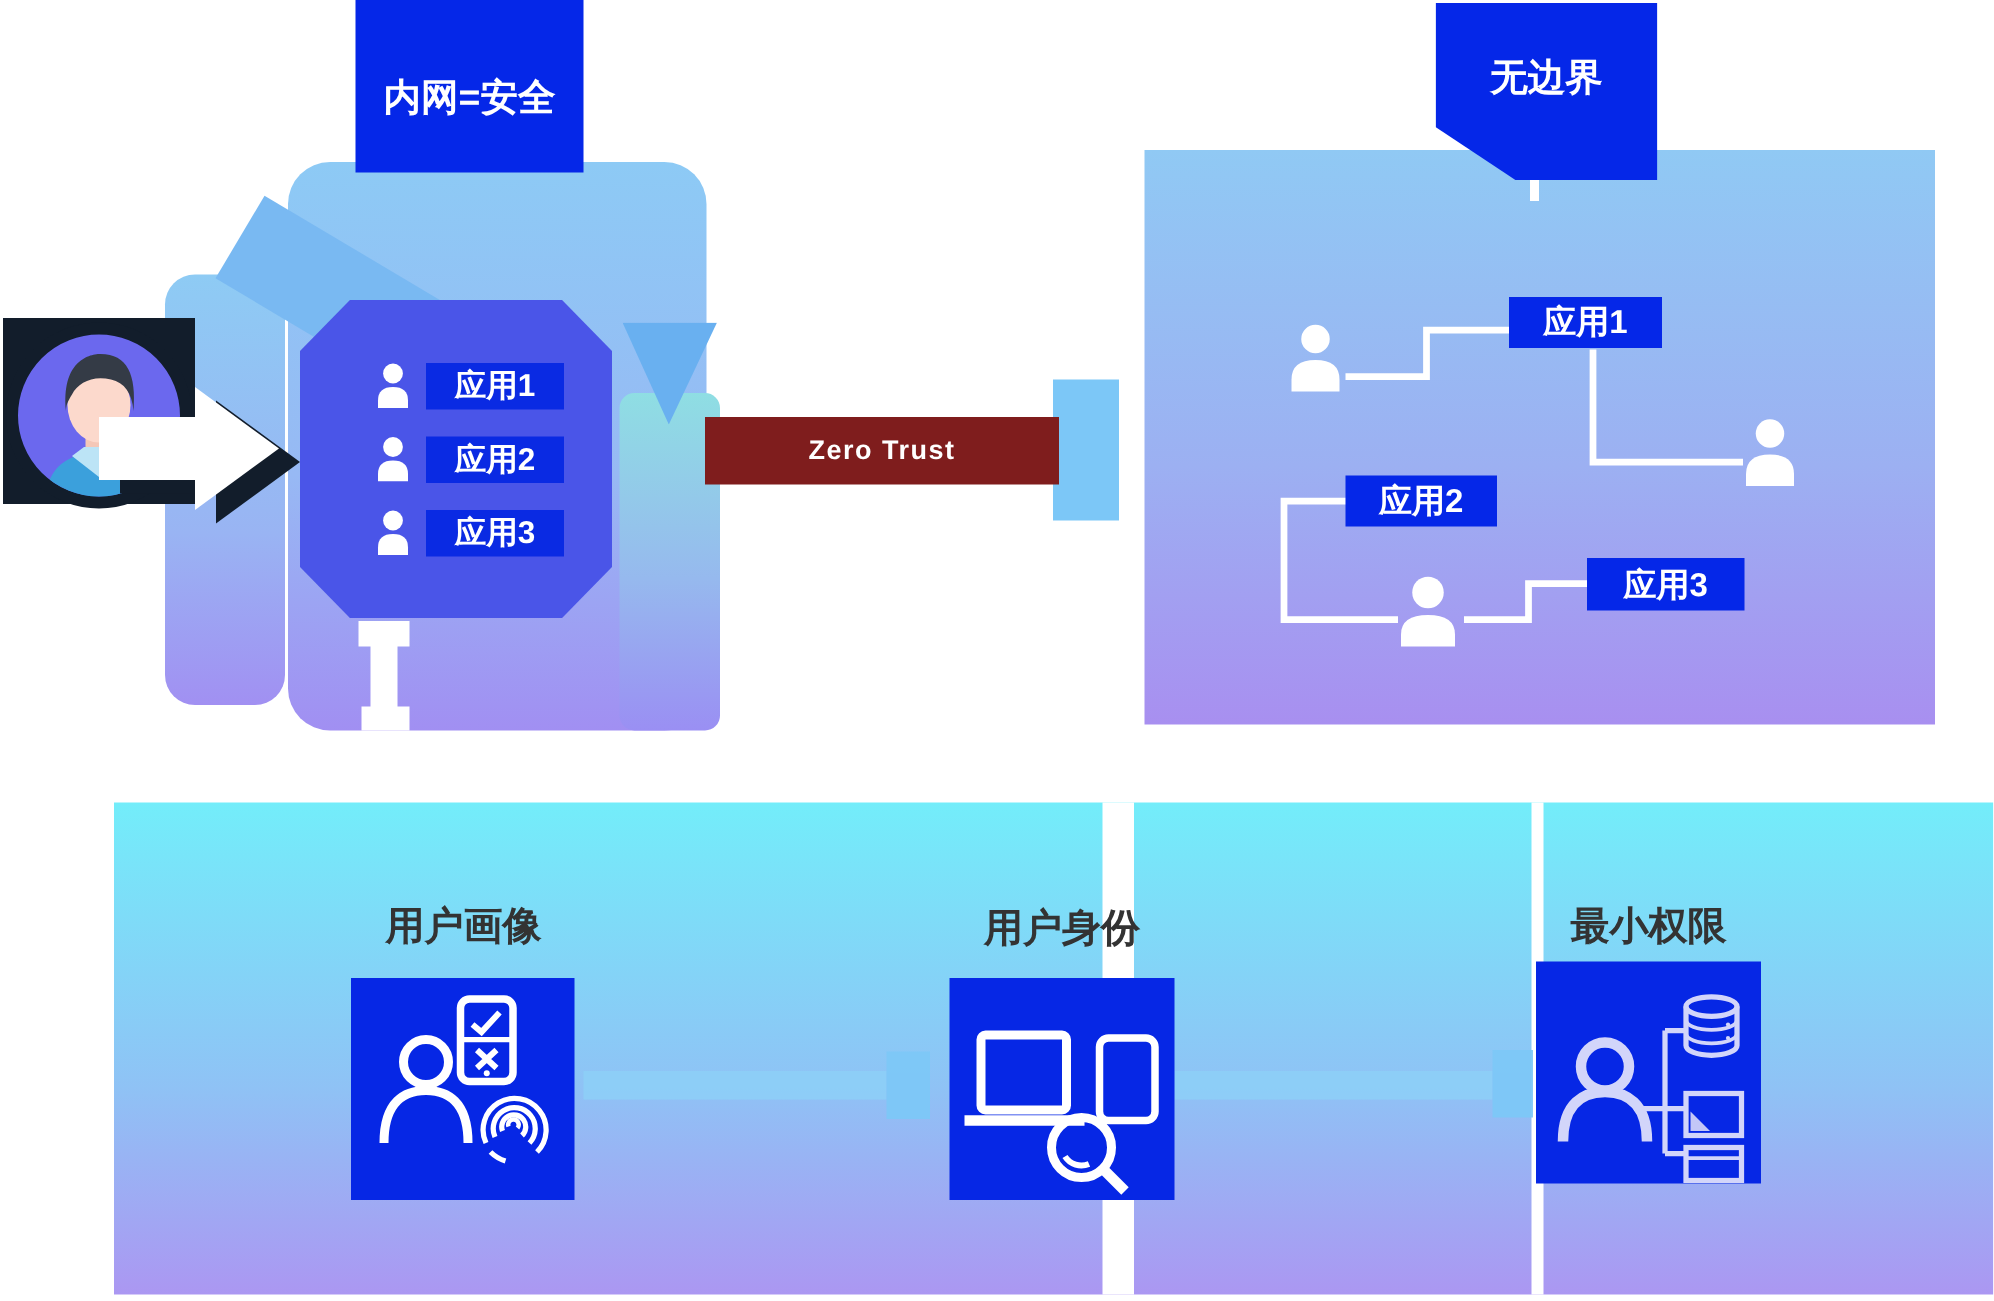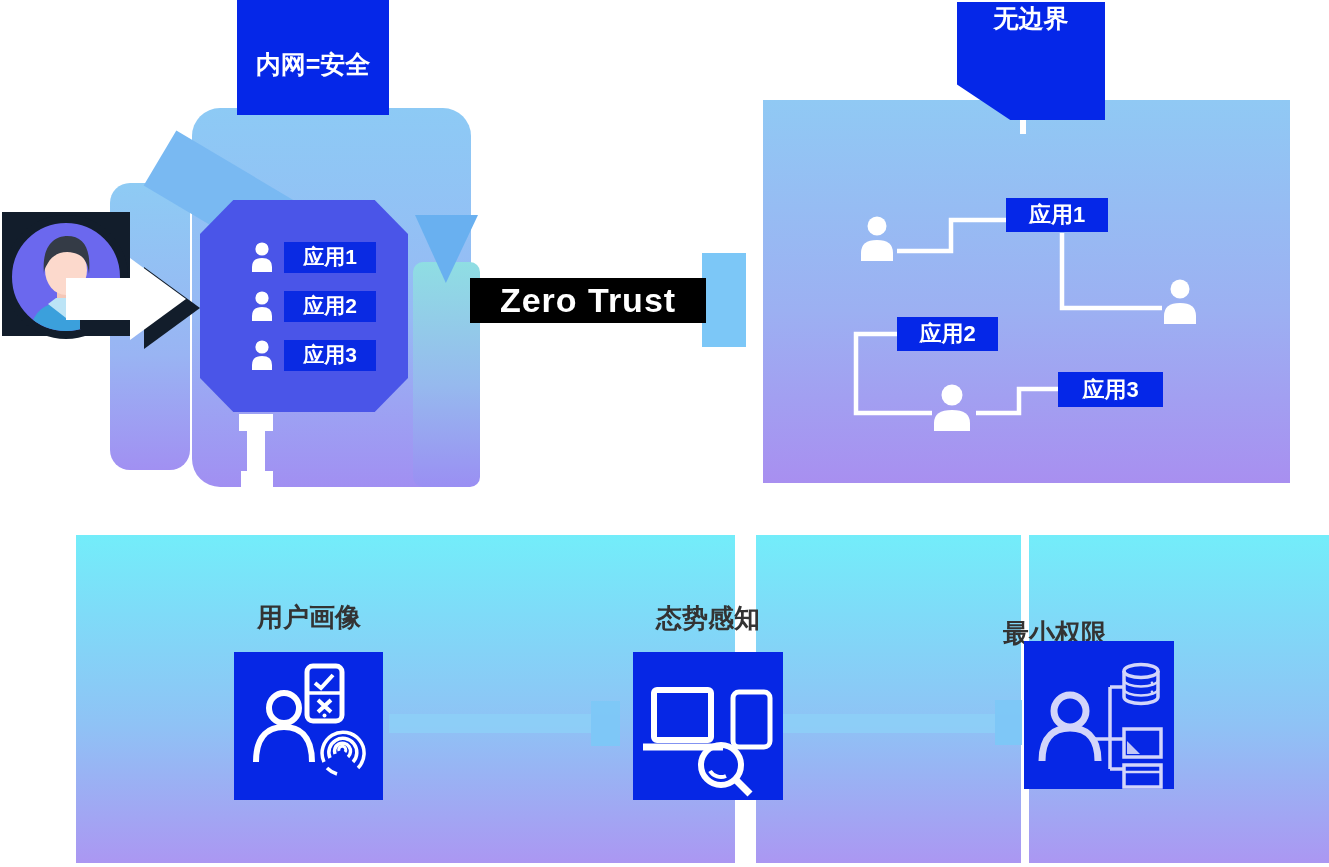--- a/index.html
+++ b/index.html
@@ -22,26 +22,26 @@
     display:flex;flex-direction:column;justify-content:center;align-items:flex-start;
     padding-left:50px;box-sizing:border-box;gap:18px;}
   .app-row{display:flex;align-items:center;gap:10px;height:31px;}
   .app-badge{width:92px;height:31px;background:#0a2ae3;color:#fff;font-size:21px;
     font-weight:bold;display:flex;align-items:center;justify-content:center;}
   .ib{background:#fff;}
   
   .label-box{background:#0527e8;color:#fff;font-weight:bold;font-size:25px;
     display:flex;justify-content:center;}
   .lb-left{left:237px;top:0;width:152px;height:115px;padding-top:48px;box-sizing:border-box;}
-  .lb-right{left:957px;top:2px;width:148px;height:118px;box-sizing:border-box;
+  .lb-right{left:957px;top:2px;width:148px;height:118px;padding-top:33px;box-sizing:border-box;
     clip-path:polygon(0 0,100% 0,100% 100%,36% 100%,0 70%);}
   .lb-tail{left:1020px;top:120px;width:6px;height:14px;background:#fff;}
   
-  .zt-shaft{left:470px;top:278px;width:236px;height:45px;background:#000000;
-    color:#fff;font-size:34px;font-weight:bold;display:flex;align-items:center;
+  .zt-shaft{left:470px;top:278px;width:236px;height:45px;background:#7f1d1d;
+    color:#fff;font-size:18px;font-weight:bold;display:flex;align-items:center;
     justify-content:center;letter-spacing:1px;}
   .zt-head{left:702px;top:253px;width:44px;height:94px;background:#7cc7f7;}
   
   .avatar-box{left:2px;top:212px;width:128px;height:124px;background:#121d2b;}
   
   .borderless-panel{left:763px;top:100px;width:527px;height:383px;
     background:linear-gradient(180deg,#90c9f4 0%,#9cb0f2 55%,#a88ff0 100%);}
   .r-badge{background:#0527e8;color:#fff;font-weight:bold;font-size:22px;
     display:flex;align-items:center;justify-content:center;}
   
@@ -164,22 +164,22 @@
 
   <div class="abs label-box lb-right">无边界</div>
   <div class="abs lb-tail"></div>
 
   <div class="abs bottom-box"></div>
   <div class="abs divider" style="left:735px;width:21px;"></div>
   <div class="abs divider" style="left:1021px;width:8px;"></div>
 
 
   <div class="abs sec-label" style="left:234px;">用户画像</div>
-  <div class="abs sec-label" style="left:633px;top:601px;">态势感知</div>
-  <div class="abs sec-label" style="left:980px;margin-top:16px;">最小权限</div>
+  <div class="abs sec-label" style="left:633px;top:601px;">用户身份</div>
+  <div class="abs sec-label" style="left:1024px;">最小权限</div>
 
   <div class="abs flow-shaft" style="left:389px;top:714px;width:202px;height:19px;"></div>
   <div class="abs flow-head" style="left:591px;top:701px;width:29px;height:45px;"></div>
   <div class="abs flow-shaft" style="left:783px;top:714px;width:212px;height:19px;"></div>
   <div class="abs flow-head" style="left:995px;top:700px;width:27px;height:45px;"></div>
 
   <div class="abs sec-square" style="left:234px;top:652px;width:149px;">
     <svg width="149" height="148" viewBox="0 0 149 148">
       <g fill="none" stroke="#fff">
         <circle cx="50" cy="56" r="15" stroke-width="6"></circle>

